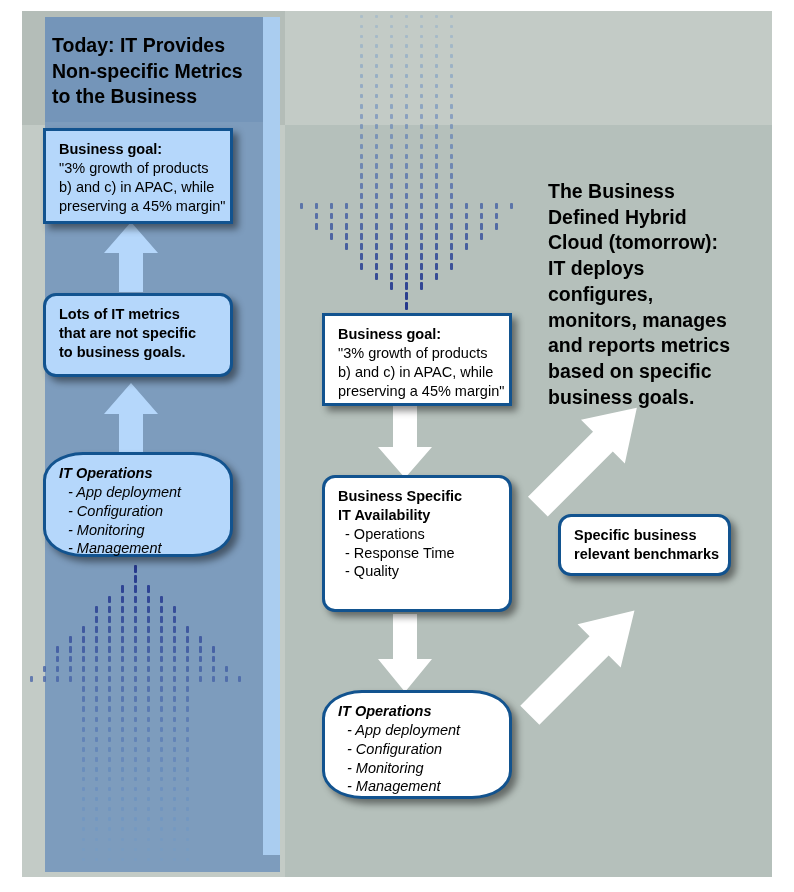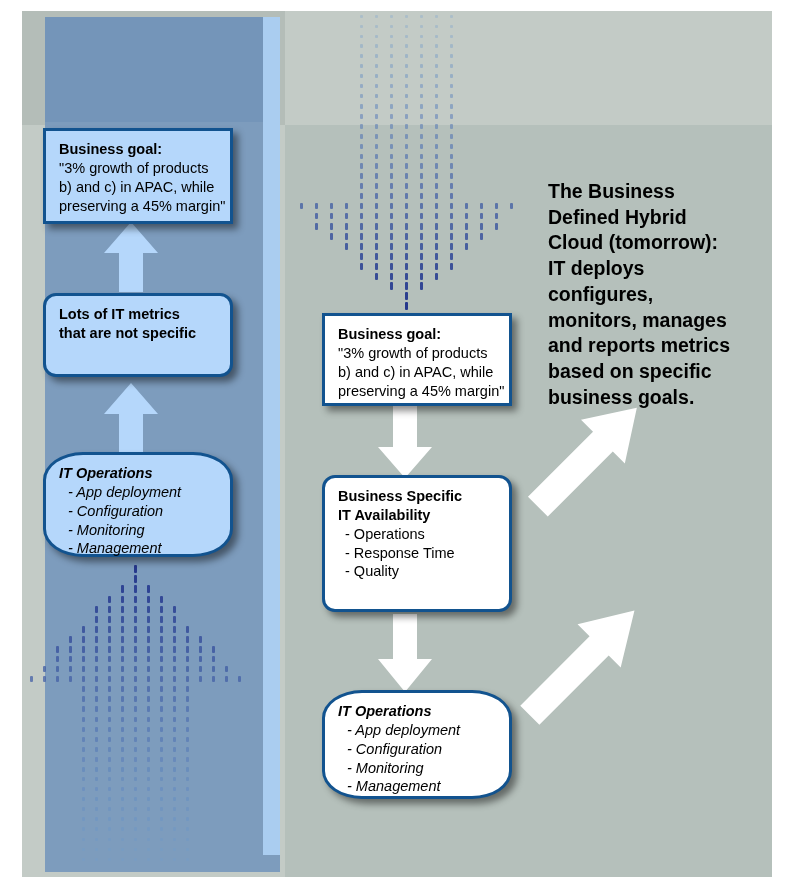--- a/index.html
+++ b/index.html
@@ -569,20 +569,23 @@
       <div class="dot" style="left: 105px; top: 260.5px; height: 7px; background: rgb(46, 67, 147); opacity: 0.93;"></div>
       <div class="dot" style="left: 120px; top: 260.5px; height: 7px; background: rgb(46, 67, 147); opacity: 0.93;"></div>
       <div class="dot" style="left: 135px; top: 260.5px; height: 7px; background: rgb(46, 67, 147); opacity: 0.93;"></div>
       <div class="dot" style="left: 90px; top: 270px; height: 8px; background: rgb(43, 63, 145); opacity: 0.95;"></div>
       <div class="dot" style="left: 105px; top: 270px; height: 8px; background: rgb(43, 63, 145); opacity: 0.95;"></div>
       <div class="dot" style="left: 120px; top: 270px; height: 8px; background: rgb(43, 63, 145); opacity: 0.95;"></div>
       <div class="dot" style="left: 105px; top: 280px; height: 8px; background: rgb(41, 60, 142); opacity: 0.98;"></div>
       <div class="dot" style="left: 105px; top: 290px; height: 8px; background: rgb(38, 56, 140); opacity: 1;"></div>
     </div>
 
+  <div class="heading" id="title-today">Today: IT Provides
+Non-specific Metrics
+to the Business</div>
 
   <div class="arrow" style="left:102px;top:222px;width:58px;height:70px;">
     <svg width="58" height="70" viewBox="0 0 58 70">
       <polygon points="29,0 56,31 41,31 41,70 17,70 17,31 2,31" fill="#b5d7fb"></polygon>
     </svg>
   </div>
 
   <div class="arrow" style="left:102px;top:383px;width:58px;height:70px;">
     <svg width="58" height="70" viewBox="0 0 58 70">
       <polygon points="29,0 56,31 41,31 41,70 17,70 17,31 2,31" fill="#b5d7fb"></polygon>
@@ -592,20 +595,21 @@
   <div class="box blue sq" id="left-goal" style="left:43px;top:128px;width:190px;height:96px;">
     <div class="ln h">Business goal:</div>
     <div class="ln">"3% growth of products</div>
     <div class="ln">b) and c) in APAC, while</div>
     <div class="ln">preserving a 45% margin"</div>
   </div>
 
   <div class="box blue rnd" id="left-metrics" style="left:43px;top:293px;width:190px;height:84px;">
     <div class="ln h">Lots of IT metrics</div>
     <div class="ln h">that are not specific</div>
+    <div class="ln h">to business goals.</div>
   </div>
 
   <div class="box blue pill" id="left-ops" style="left:43px;top:452px;width:190px;height:105px;">
     <div class="ln h">IT Operations</div>
     <div class="ln" style="padding-left:9px">- App deployment</div>
     <div class="ln" style="padding-left:9px">- Configuration</div>
     <div class="ln" style="padding-left:9px">- Monitoring</div>
     <div class="ln" style="padding-left:9px">- Management</div>
   </div>
 
@@ -663,14 +667,18 @@
   </div>
 
   <div class="box white pill" id="center-ops" style="left:322px;top:690px;width:190px;height:109px;">
     <div class="ln h">IT Operations</div>
     <div class="ln" style="padding-left:9px">- App deployment</div>
     <div class="ln" style="padding-left:9px">- Configuration</div>
     <div class="ln" style="padding-left:9px">- Monitoring</div>
     <div class="ln" style="padding-left:9px">- Management</div>
   </div>
 
+  <div class="box white rnd" id="right-bench" style="left:558px;top:514px;width:173px;height:62px;">
+    <div class="ln h">Specific business</div>
+    <div class="ln h">relevant benchmarks</div>
+  </div>
 
 </div>
 
 </body></html>

